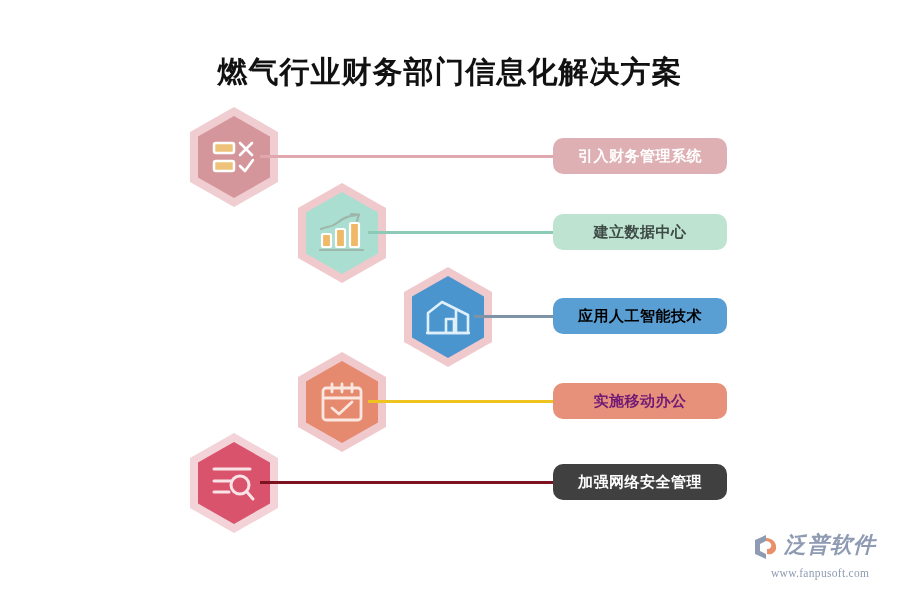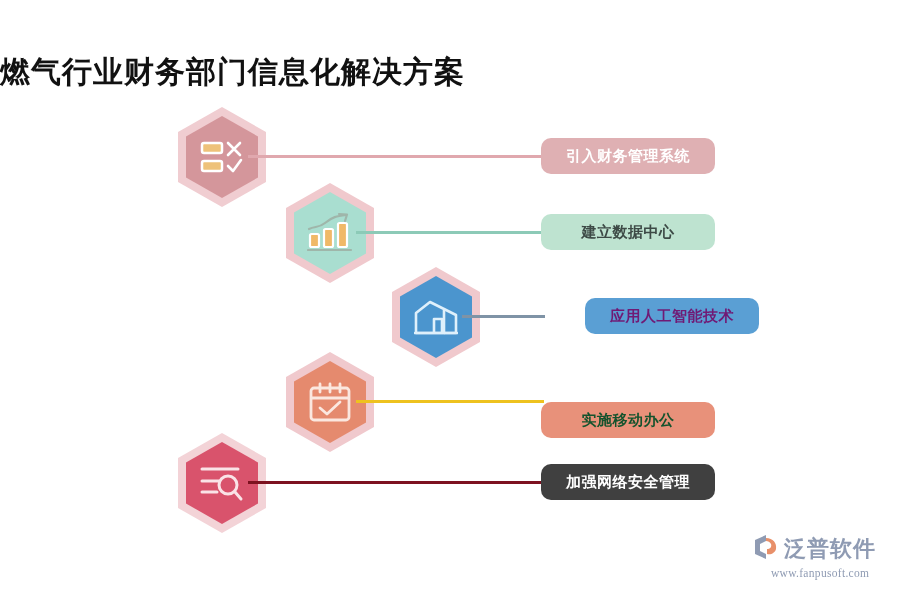--- a/index.html
+++ b/index.html
@@ -13,30 +13,30 @@
     position:relative;
     width:900px; height:600px;
     background:#ffffff;
   }
 
   
   .title {
     position:absolute;
     left:0; top:52px;
     width:900px;
-    text-align:left;
+    text-align:center;
     font-size:30px;
     font-weight:bold;
     color:#111111;
     letter-spacing:1px;
     white-space:nowrap;
   }
 
   
-  .row { position:absolute; left:0; width:752px; height:100px; }
+  .row { position:absolute; left:12px; width:752px; height:100px; }
 
   
   .hex-wrap {
     position:absolute;
     width:88px; height:100px;
   }
   .hex-outer, .hex-inner {
     position:absolute;
     left:0; top:0;
     width:88px; height:100px;
@@ -80,21 +80,21 @@
 
   
   .watermark {
     position:absolute;
     left:752px; top:534px;
     width:140px; height:54px;
     display:flex;
     flex-direction:column;
     align-items:flex-start;
   }
-  .wm-top { display:flex; align-items:center; gap:4px; }
+  .wm-top { display:flex; gap:4px;font-style:italic; }
   .wm-text {
     font-size:22px;
     font-weight:bold;
     color:#8f9bb3;
     letter-spacing:1px;
     line-height:1;
   }
   .wm-url {
     font-size:11.5px;
     color:#8f9bb3;
@@ -157,39 +157,39 @@
           <div class="hex-icon">
             <svg width="44" height="36" viewBox="0 0 44 36">
               <path d="M2 34 L2 14 L16 3 L30 10 L30 34 Z" fill="none" stroke="#dff0fb" stroke-width="2.6" stroke-linejoin="round"></path>
               <path d="M30 10 L42 16 L42 34 L30 34" fill="none" stroke="#dff0fb" stroke-width="2.6" stroke-linejoin="round"></path>
               <path d="M20 34 L20 20 L28 20 L28 34" fill="none" stroke="#dff0fb" stroke-width="2.6" stroke-linejoin="round"></path>
               <path d="M1 34 L43 34" stroke="#dff0fb" stroke-width="2.6" stroke-linecap="round"></path>
             </svg>
           </div>
         </div>
         <div class="connector" style="left: 462px; width: 83px; background: rgb(127, 147, 166);"></div>
-        <div class="pill" style="left: 541px; width: 174px; background: rgb(90, 159, 212); color: #701a75; margin-left: 44px;">
+        <div class="pill" style="left: 541px; width: 174px; background: rgb(90, 159, 212); color: #000000;">
           <span>应用人工智能技术</span>
         </div>
       </div>
       <div class="row" style="top: 352px;">
         <div class="hex-wrap" style="left: 286px;">
           <div class="hex-outer" style="background: rgb(240, 201, 205);"></div>
           <div class="hex-inner" style="background: rgb(229, 138, 110);"></div>
           <div class="hex-icon">
             <svg width="42" height="40" viewBox="0 0 42 40">
               <rect x="2" y="6" width="38" height="32" rx="3" fill="none" stroke="#fbe7df" stroke-width="2.8"></rect>
               <path d="M2 16 L40 16" stroke="#fbe7df" stroke-width="2.8"></path>
               <path d="M11 2 L11 10 M21 2 L21 10 M31 2 L31 10" stroke="#fbe7df" stroke-width="2.8" stroke-linecap="round"></path>
               <path d="M11 26 L18 32 L31 20" stroke="#fbe7df" stroke-width="2.8" fill="none" stroke-linecap="round" stroke-linejoin="round"></path>
             </svg>
           </div>
         </div>
         <div class="connector" style="left: 356px; width: 188px; background: rgb(238, 194, 31);"></div>
-        <div class="pill" style="left: 541px; width: 174px; background: rgb(232, 145, 122); color: #14532d; margin-top: 19px;">
+        <div class="pill" style="left: 541px; width: 174px; background: rgb(232, 145, 122); color: #701a75;">
           <span>实施移动办公</span>
         </div>
       </div>
       <div class="row" style="top: 433px;">
         <div class="hex-wrap" style="left: 178px;">
           <div class="hex-outer" style="background: rgb(243, 211, 215);"></div>
           <div class="hex-inner" style="background: rgb(217, 83, 108);"></div>
           <div class="hex-icon">
             <svg width="44" height="38" viewBox="0 0 44 38">
               <path d="M2 5 L38 5" stroke="#fae3e7" stroke-width="3" stroke-linecap="round"></path>

